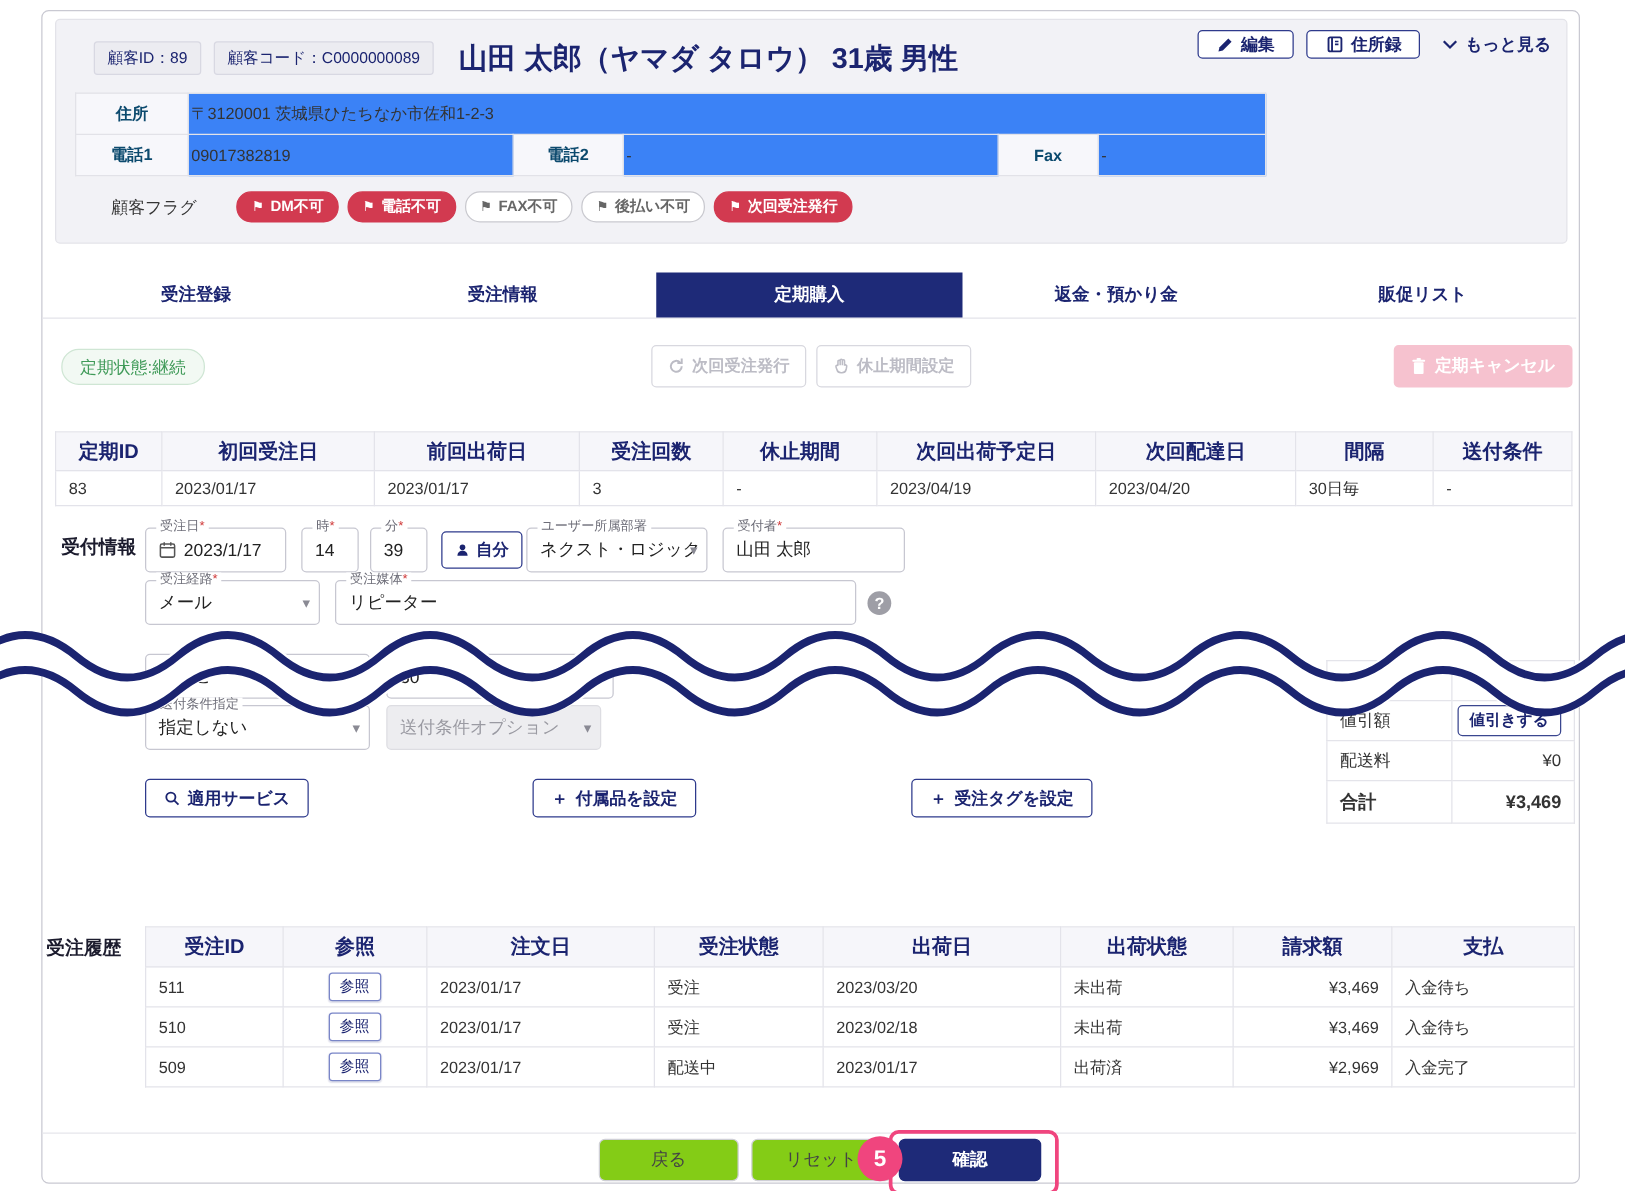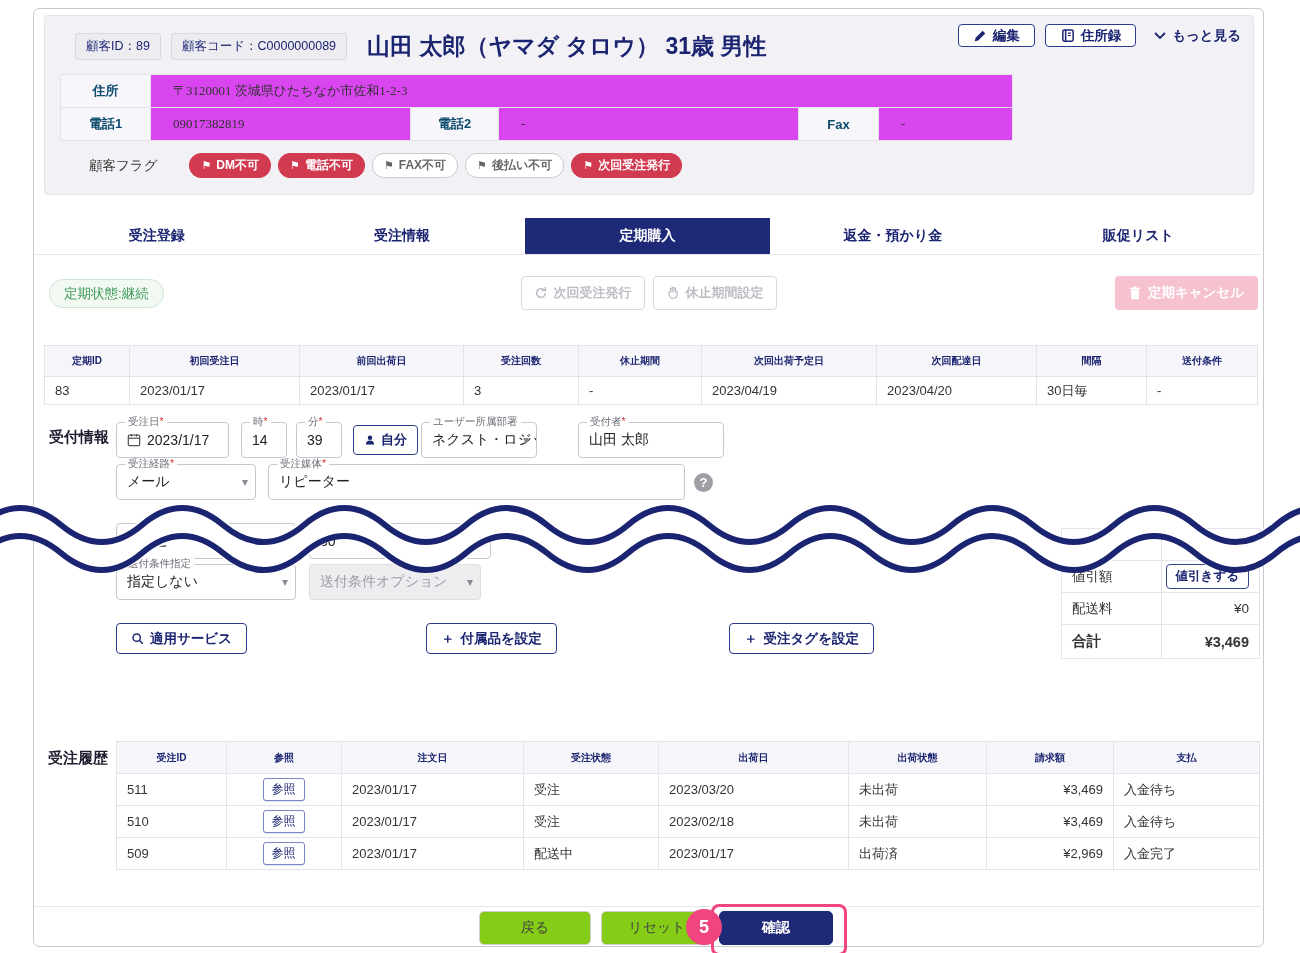--- a/index.html
+++ b/index.html
@@ -16,21 +16,21 @@
   .title{font-size:23px;font-weight:bold;color:#1b2470;margin-left:10px;white-space:nowrap;}
   .hbtns{position:absolute;right:12px;top:8px;display:flex;align-items:center;gap:10px;}
   .obtn{display:inline-flex;align-items:center;justify-content:center;gap:6px;background:#fff;
         border:1.5px solid #2e3a8c;color:#1b2470;border-radius:4px;font-size:13.5px;font-weight:600;
         padding:0 14px;height:23px;cursor:pointer;white-space:nowrap;}
   .morelink{display:inline-flex;align-items:center;gap:6px;color:#1b2470;font-size:13.5px;
         font-weight:600;margin-left:8px;cursor:pointer;white-space:nowrap;}
   table.info{border-collapse:collapse;margin:4px 0 0 15px;width:952px;table-layout:fixed;}
   table.info td{border:1px solid #e2e2e8;height:30px;font-size:13px;}
   table.info td.lbl{background:#f7f7fb;text-align:center;font-weight:bold;color:#0c4a6e;}
-  table.info td.val{background:#d946ef;padding-left:22px;font-family:Liberation Serif, serif;}
+  table.info td.val{background:#3b82f6;padding-left:2px;}
   .flags{display:flex;align-items:center;margin:12px 0 0 1px;padding-left:43px;}
   .flags .flabel{font-size:13.5px;color:#333;margin-right:32px;}
   .pill{display:inline-flex;align-items:center;gap:5px;height:23px;border-radius:12px;
         padding:0 11px;font-size:12px;font-weight:bold;margin-right:7px;white-space:nowrap;}
   .pill.on{background:#d23a50;color:#fff;border:1px solid #d23a50;}
   .pill.off{background:#fff;color:#666;border:1px solid #c9c9cf;}
   .pill .fl{font-size:11px;}
   
   .tabs{position:absolute;left:0;top:209px;width:1227px;height:36px;display:flex;
         border-bottom:1px solid #e4e4ea;}
@@ -42,21 +42,21 @@
         background:#f2f9f3;border:1px solid #cfe6d4;border-radius:14px;color:#3f9a58;
         font-size:13.5px;padding:0 14px;}
   .centerbtns{position:absolute;left:50%;top:267px;transform:translateX(-50%);display:flex;gap:8px;}
   .gbtn{display:inline-flex;align-items:center;gap:6px;background:#fff;border:1px solid #d8d8df;
         color:#bcbcc5;border-radius:4px;font-size:13px;font-weight:600;height:34px;padding:0 12px;}
   .cancelbtn{position:absolute;right:5px;top:267px;height:34px;display:inline-flex;align-items:center;
         gap:7px;background:#f6c2cf;color:#fff;border:none;border-radius:4px;font-size:13.5px;
         font-weight:600;padding:0 14px;}
   
   table.dt{border-collapse:collapse;table-layout:fixed;background:#fff;}
-  table.dt th{background:#f6f6fa;border:1px solid #e3e3ea;color:#1b2470;font-size:10px;
+  table.dt th{background:#f6f6fa;border:1px solid #e3e3ea;color:#1b2470;font-size:16px;
         font-weight:bold;text-align:center;}
   table.dt td{border:1px solid #e3e3ea;font-size:13px;color:#333;padding-left:10px;text-align:left;}
   .ptable{position:absolute;left:10px;top:336px;width:1213px;}
   .ptable th{height:28px;} .ptable td{height:25px;}
   
   .seclabel{position:absolute;font-size:15px;font-weight:bold;color:#1c1c2e;}
   .fld{position:absolute;background:#fff;border:1px solid #c7c7d1;border-radius:4px;height:36px;box-sizing:border-box;}
   .fld .lab{position:absolute;top:-7px;left:8px;background:#fff;padding:0 3px;font-size:10.5px;
         color:#6d6d78;line-height:1;white-space:nowrap;}
   .fld .val{display:flex;align-items:center;gap:6px;padding:0 10px;height:100%;font-size:14px;
@@ -276,21 +276,21 @@
       <span class="lab"><span>分</span><i class="req">*</i></span>
       <span class="val">39</span>
     </div>
     <button class="selfbtn" style="left:319px;top:416px;">
       <svg viewBox="0 0 16 16" width="12" height="12">
           <circle cx="8" cy="5" r="3" fill="#1b2470"></circle>
           <path d="M2.5 14a5.5 5.5 0 0 1 11 0z" fill="#1b2470"></path>
         </svg>
       <span>自分</span>
     </button>
-    <div class="fld" style="left:387px;top:413px;width:116px;">
+    <div class="fld" style="left:387px;top:413px;width:145px;">
       <span class="lab">ユーザー所属部署</span>
       <span class="val">ネクスト・ロジック</span>
       <span class="caret">▾</span>
     </div>
     <div class="fld" style="left:544px;top:413px;width:146px;">
       <span class="lab"><span>受付者</span><i class="req">*</i></span>
       <span class="val">山田 太郎</span>
     </div>
     <div class="fld" style="left:82px;top:455px;width:140px;">
       <span class="lab"><span>受注経路</span><i class="req">*</i></span>
@@ -354,21 +354,21 @@
     </button>
     <button class="obtn act" style="left:392px;">
       <span>＋</span>
       <span>付属品を設定</span>
     </button>
     <button class="obtn act" style="left:695px;">
       <span>＋</span>
       <span>受注タグを設定</span>
     </button>
 
-    <div class="seclabel" style="left:14px;top:740px;">受注履歴</div>
+    <div class="seclabel" style="left:3px;top:740px;">受注履歴</div>
     <table class="dt htable">
       <colgroup>
           <col style="width:110px">
           <col style="width:115px">
           <col style="width:182px">
           <col style="width:135px">
           <col style="width:190px">
           <col style="width:138px">
           <col style="width:127px">
           <col style="width:146px">

